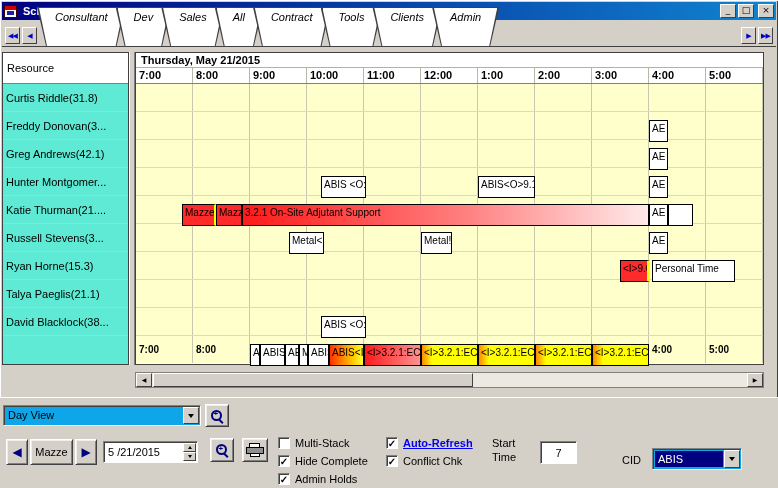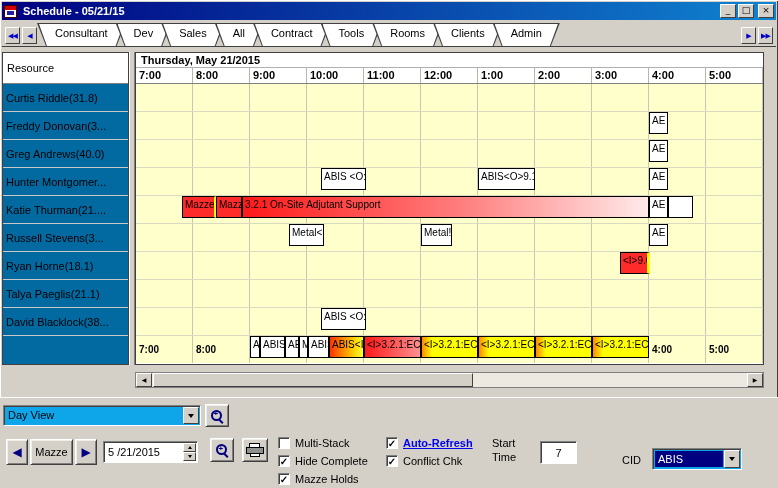--- a/index.html
+++ b/index.html
@@ -23,30 +23,30 @@
 
   
   .tabbar { position:absolute; left:2px; top:20px; right:2px; height:27px;
             display:flex; align-items:flex-end; border-bottom:1px solid #404040; padding:0 2px; }
   .navbtn { width:15px; height:17px; margin:0 1px 2px 1px; background:#d4d0c8;
             border:1px solid; border-color:#fff #404040 #404040 #fff;
             color:#0000cc; font-size:7px; line-height:15px; text-align:center; letter-spacing:-1px;
             flex:0 0 auto; cursor:default; }
   .navbtn.right1 { margin-left:auto; }
   .tabstrip { display:flex; align-items:flex-end; height:100%; margin-left:4px; }
-  .tab { position:relative; height:23px; margin:0 -5px; cursor:default; }
+  .tab { position:relative; height:39px; margin:0 -5px; cursor:default;font-style:italic; }
   .tab .t-out { position:absolute; inset:0; background:#404040;
                 clip-path:polygon(0 0,100% 0,calc(100% - 9px) 100%,9px 100%); }
   .tab .t-in { position:absolute; inset:1px 2px 0 2px; background:#fff;
                clip-path:polygon(0 0,100% 0,calc(100% - 8px) 100%,8px 100%); }
   .tab .t-lbl { position:relative; display:block; padding:4px 18px 0 18px; font-size:11px; color:#000; }
 
   
   .res-panel { position:absolute; left:2px; top:52px; width:127px; height:313px;
-               background:#0369a1; border:1px solid #404040; }
+               background:#5eead4; border:1px solid #404040; }
   .res-header { height:31px; display:flex; align-items:center; padding:0 4px; font-size:11px;
                 border-bottom:1px solid #808080; background:#fff; }
   .res-group { height:28px; display:flex; align-items:center; padding:0 3px; font-size:12px;
                font-weight:bold; border-bottom:1px solid #909090; white-space:nowrap; overflow:hidden; }
   .res-row { height:28px; display:flex; align-items:center; padding:0 3px; font-size:11px;
              border-bottom:1px solid #c8c8c8; white-space:nowrap; overflow:hidden; cursor:default; }
   .splitter { position:absolute; left:129px; top:52px; width:6px; height:313px; background:#d4d0c8;
               border-left:1px solid #fff; border-right:1px solid #808080; cursor:ew-resize; }
 
   
@@ -55,21 +55,21 @@
   .day-header { height:15px; background:#fff; border-bottom:1px solid #b0b0b0;
                 font-size:11px; font-weight:bold; padding:1px 0 0 5px; }
   .ruler { position:relative; height:16px; background:#fff; border-bottom:1px solid #808080;
            background-image:repeating-linear-gradient(to right, transparent 0 56px, #b8b8a8 56px 57px); }
   .hour-label { position:absolute; top:1px; font-size:11px; font-weight:bold; color:#000; }
   .grid-body { position:relative; height:279px; background-color:#ffffcc;
                background-image:repeating-linear-gradient(to right, transparent 0 56px, #c8c8b0 56px 57px); }
   .g-row { position:relative; height:28px; border-bottom:1px solid #dadac0; }
   .g-row:last-child { border-bottom:none; }
   .row-hour { top:8px; font-size:10px; }
-  .ev { position:absolute; top:0; height:22px; border:1px solid #000; background:#fff;
+  .ev { position:absolute; top:8px; height:22px; border:1px solid #000; background:#fff;
         font-size:10px; line-height:16px; padding:0 2px; white-space:nowrap; overflow:hidden;
         color:#000; cursor:default; }
   .ev-gray       { background:linear-gradient(to right,#f5f5f5,#b2b2b2); }
   .ev-red        { background:#ff2a2a; }
   .ev-red-sep    { background:#ff2a2a; border-right:2px solid #ffff00; }
   .ev-red-fade   { background:linear-gradient(to right,#ff1a1a,#ff8080 55%,#ffeaea); }
   .ev-red-yedge  { background:#ff2a2a; border-right:3px solid #ffff00; }
   .ev-red-yellow { background:linear-gradient(to right,#ff3300,#ffcc00 70%,#ffff33); }
   .ev-red-fade2  { background:linear-gradient(to right,#ff1a1a,#ff9090); }
   .ev-yellow     { background:linear-gradient(to right,#ff8800 0px,#ffff00 10px); }
@@ -191,47 +191,42 @@
           <span class="t-lbl">Contract</span>
         </div>
         <div class="tab">
           <i class="t-out"></i>
           <i class="t-in"></i>
           <span class="t-lbl">Tools</span>
         </div>
         <div class="tab">
           <i class="t-out"></i>
           <i class="t-in"></i>
-          <span class="t-lbl">Rooms</span>
-        </div>
-        <div class="tab">
-          <i class="t-out"></i>
-          <i class="t-in"></i>
           <span class="t-lbl">Clients</span>
         </div>
         <div class="tab">
           <i class="t-out"></i>
           <i class="t-in"></i>
           <span class="t-lbl">Admin</span>
         </div>
       </div>
     <span class="navbtn right1">▶</span>
     <span class="navbtn">▶▶</span>
   </div>
 
   <div class="res-panel">
     <div class="res-header">Resource</div>
     <div>
         <div class="res-row">Curtis Riddle(31.8)</div>
         <div class="res-row">Freddy Donovan(3...</div>
-        <div class="res-row">Greg Andrews(40.0)</div>
+        <div class="res-row">Greg Andrews(42.1)</div>
         <div class="res-row">Hunter Montgomer...</div>
         <div class="res-row">Katie Thurman(21....</div>
         <div class="res-row">Russell Stevens(3...</div>
-        <div class="res-row">Ryan Horne(18.1)</div>
+        <div class="res-row">Ryan Horne(15.3)</div>
         <div class="res-row">Talya Paeglis(21.1)</div>
         <div class="res-row">David Blacklock(38...</div>
       </div>
   </div>
 
   <div class="splitter"></div>
 
   <div class="grid">
     <div class="day-header">Thursday, May 21/2015</div>
     <div class="ruler">
@@ -267,20 +262,21 @@
           <div class="ev ev-ae" style="left: 513px; width: 19px;">AE</div>
           <div class="ev ev-white" style="left: 532px; width: 25px;"></div>
         </div>
         <div class="g-row">
           <div class="ev ev-white" style="left: 153px; width: 35px;">Metal&lt;</div>
           <div class="ev ev-white" style="left: 285px; width: 31px;">Metal!</div>
           <div class="ev ev-ae" style="left: 513px; width: 19px;">AE</div>
         </div>
         <div class="g-row">
           <div class="ev ev-red-yedge" style="left: 484px; width: 30px;">&lt;I&gt;9.0</div>
+          <div class="ev ev-white" style="left: 516px; width: 83px;">Personal Time</div>
         </div>
         <div class="g-row"></div>
         <div class="g-row">
           <div class="ev ev-white" style="left: 185px; width: 45px;">ABIS &lt;O:</div>
         </div>
         <div class="g-row">
           <span class="hour-label row-hour" style="left: 3px; top: 8px;">7:00</span>
           <span class="hour-label row-hour" style="left: 60px; top: 8px;">8:00</span>
           <span class="hour-label row-hour" style="left: 117px; top: 8px;">9:00</span>
           <span class="hour-label row-hour" style="left: 174px; top: 8px;">10:00</span>
@@ -362,21 +358,21 @@
         <label class="cb">
           <span class="cb-box"></span>
           <span class="cb-lbl">Multi-Stack</span>
         </label>
         <label class="cb">
           <span class="cb-box">✓</span>
           <span class="cb-lbl">Hide Complete</span>
         </label>
         <label class="cb">
           <span class="cb-box">✓</span>
-          <span class="cb-lbl">Mazze Holds</span>
+          <span class="cb-lbl">Admin Holds</span>
         </label>
       </div>
     <div class="cbcol c2">
         <label class="cb">
           <span class="cb-box">✓</span>
           <span class="cb-lbl link">Auto-Refresh</span>
         </label>
         <label class="cb">
           <span class="cb-box">✓</span>
           <span class="cb-lbl">Conflict Chk</span>

